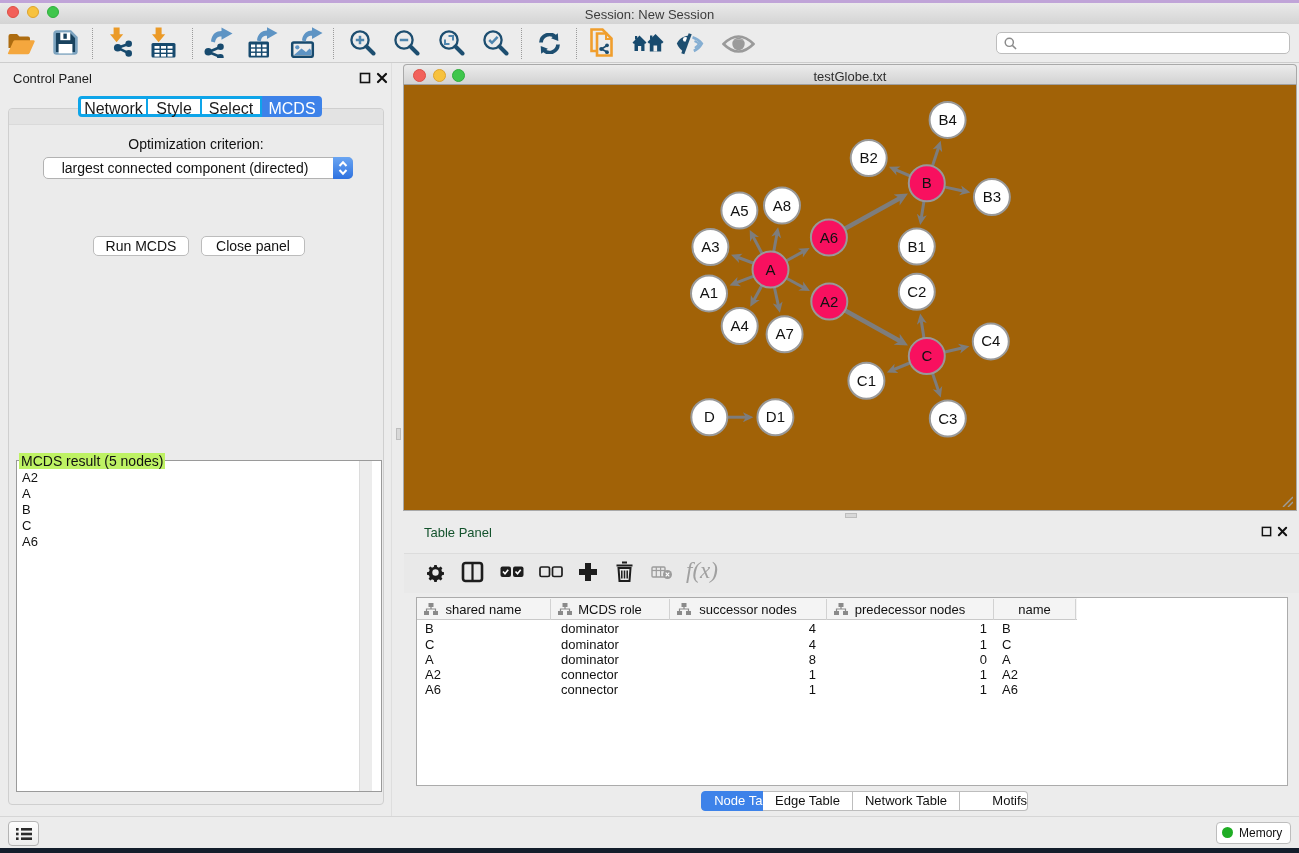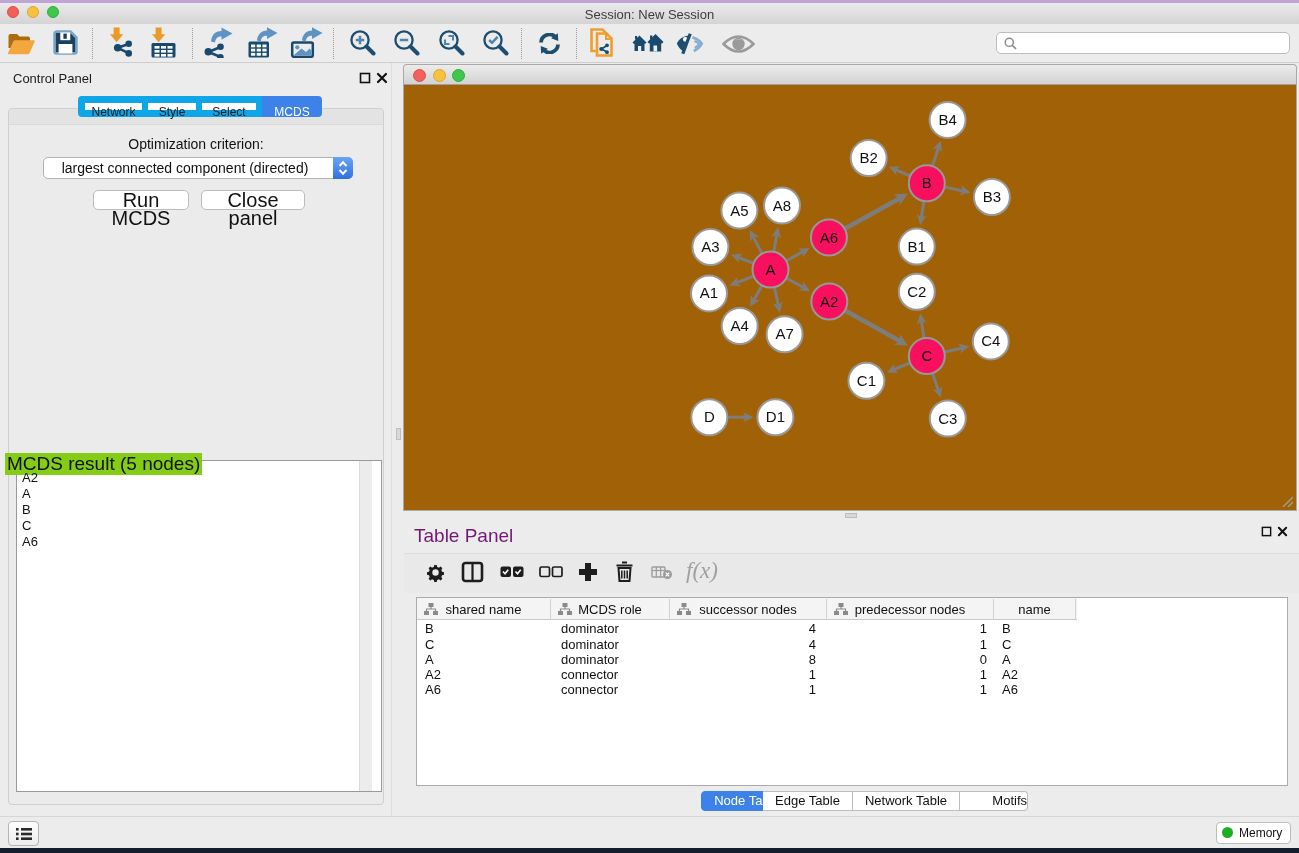--- a/index.html
+++ b/index.html
@@ -14,38 +14,38 @@
 #title { width:100%; text-align:center; top:4px; font-size:13px; color:#3c3c3c; }
 
 #toolbar { left:0; top:24px; width:1299px; height:39px; background:#ececec; border-bottom:1px solid #cdcdcd; }
 .sep { position:absolute; top:4px; height:31px; width:0; border-left:1px dotted #9a9a9a; }
 .ticon { position:absolute; top:3px; }
 #search { left:996px; top:32px; width:294px; height:22px; background:#fff; border:1px solid #bdbdbd; border-radius:5px; }
 
 #cpTitle { left:13px; top:71px; font-size:13px; color:#1c1c1c; }
 #cpBox { left:8px; top:108px; width:376px; height:697px; border:1px solid #cfcfcf; border-radius:4px; background:#ebebeb; }
 #cpStrip { left:9px; top:109px; width:374px; height:16px; background:#e3e3e3; border-bottom:1px solid #dadada; border-radius:4px 4px 0 0;}
-.tab { position:absolute; top:96px; height:21px; background:#fff; border:7px solid #0ea5e9; font-size:12px; color:#1c1c1c; text-align:center; line-height:19px; }
+.tab { position:absolute; top:96px; height:21px; background:#fff; border:3px solid #0ea5e9; font-size:16px; color:#1c1c1c; text-align:center; line-height:19px; }
 .tabsel { background:#3d82e9; color:#fff; border-color:#3d82e9; }
 #optlab { left:0px; top:136px; width:392px; text-align:center; font-size:14px; color:#111; }
 #dropdown { left:43px; top:157px; width:310px; padding-right:26px; height:22px; background:#fff; border:1px solid #b2b2b2; border-radius:5px; font-size:14px; color:#111; line-height:20px; text-align:center; }
 #dropBtn { left:333px; top:157px; width:20px; height:22px; border-radius:0 5px 5px 0; background:linear-gradient(#6aa5f2,#2e72e0); }
-.btn { position:absolute; height:20px; background:#fff; border:1px solid #bcbcbc; border-radius:5px; font-size:20px; color:#111; text-align:center; line-height:18px; }
+.btn { position:absolute; height:20px; background:#fff; border:1px solid #bcbcbc; border-radius:5px; font-size:14px; color:#111; text-align:center; line-height:18px;margin-top:46px; }
 #fieldset { left:16px; top:460px; width:366px; height:332px; border:1px solid #9a9a9a; background:#fff; }
-#legend { left:5px; top:453px; background:#84cc16; padding:0 2px; font-size:19px; color:#111; }
+#legend { left:19px; top:453px; background:#bef264; padding:0 2px; font-size:14px; color:#111; }
 #mcdslist { left:22px; top:470px; font-size:13px; color:#111; line-height:16px; }
 #listScroll { left:359px; top:461px; width:13px; height:330px; background:#ececec; border-left:1px solid #dcdcdc; }
 
 #netwin { left:403px; top:64px; width:894px; height:447px; }
 #netTitle { left:0; top:0; width:894px; height:21px; background:linear-gradient(#ececec,#d2d2d2); border:1px solid #a9a9a9; border-bottom:1px solid #9f9f9f; border-radius:4px 4px 0 0; }
 #netBody { left:0; top:21px; width:894px; height:426px; background:#a16207; border:1px solid #a9a9a9; border-top:none; }
 .ntl { position:absolute; width:13px; height:13px; border-radius:50%; top:4px; }
 #netName { width:100%; text-align:center; top:4px; font-size:13px; color:#2e2e2e; }
 
-#tpTitle { left:414px; top:525px; font-size:19px; color:#701a75; }
+#tpTitle { left:424px; top:525px; font-size:13px; color:#14532d; }
 #tbar { left:404px; top:553px; width:895px; height:40px; border-top:1px solid #dcdcdc; background:#e9e9e9; }
 #tableBox { left:416px; top:597px; width:872px; height:189px; background:#fff; border:1px solid #ababab; }
 #thead { left:417px; top:598px; width:660px; height:22px; background:#f4f4f4; border-bottom:1px solid #c9c9c9; }
 .hcell { position:absolute; top:599px; height:21px; line-height:21px; border-right:1px solid #d2d2d2; font-size:13px; color:#111; text-align:center; }
 .hico { width:14px; height:13px; }
 .trow { position:absolute; font-size:13px; color:#111; height:16px; line-height:16px; }
 .btab { position:absolute; top:791px; height:20px; background:#fff; border:1px solid #bdbdbd; border-radius:4px; font-size:13px; color:#111; text-align:center; line-height:18px; }
 .btabsel { background:#3d82e9; color:#fff; border-color:#3d82e9;margin-left:30px; }
 
 #statusbar { left:0; top:816px; width:1299px; height:32px; background:#ececec; border-top:1px solid #d6d6d6; }
@@ -248,20 +248,21 @@
 <div class="abs" style="left:391px;top:63px;width:1px;height:753px;background:#dedede;"></div>
 
 <div class="abs" style="left:396px;top:428px;width:5px;height:12px;background:#d8d8d8;border:1px solid #bdbdbd;"></div>
 <div class="abs" style="left:845px;top:513px;width:12px;height:5px;background:#d8d8d8;border:1px solid #bdbdbd;"></div>
 
 <div class="abs" id="netwin">
 <div class="abs" id="netTitle">
   <div class="ntl" style="left:9px; background:#f2615b; border:1px solid #dd4f44;"></div>
   <div class="ntl" style="left:29px; background:#f7c23e; border:1px solid #dfa32c;"></div>
   <div class="ntl" style="left:48px; background:#3fc64c; border:1px solid #2fae3d;"></div>
+  <div class="abs" id="netName">testGlobe.txt</div>
 </div>
 <div class="abs" id="netBody">
 <svg width="892" height="424" viewBox="0 0 892 424">
 <g stroke="#7d7d7d" fill="#7d7d7d">
 <line x1="360.4" y1="173.1" x2="348.6" y2="150.6" stroke-width="3.0"></line>
 <polygon points="345.7,145.1 355.0,152.0 349.2,151.7 346.1,156.7" stroke="none"></polygon>
 <line x1="368.8" y1="171.8" x2="373.0" y2="148.4" stroke-width="3.0"></line>
 <polygon points="374.1,142.2 377.2,153.4 372.8,149.6 367.3,151.6" stroke="none"></polygon>
 <line x1="354.3" y1="180.0" x2="332.9" y2="172.0" stroke-width="3.0"></line>
 <polygon points="327.0,169.7 338.6,168.8 334.1,172.4 335.1,178.1" stroke="none"></polygon>

